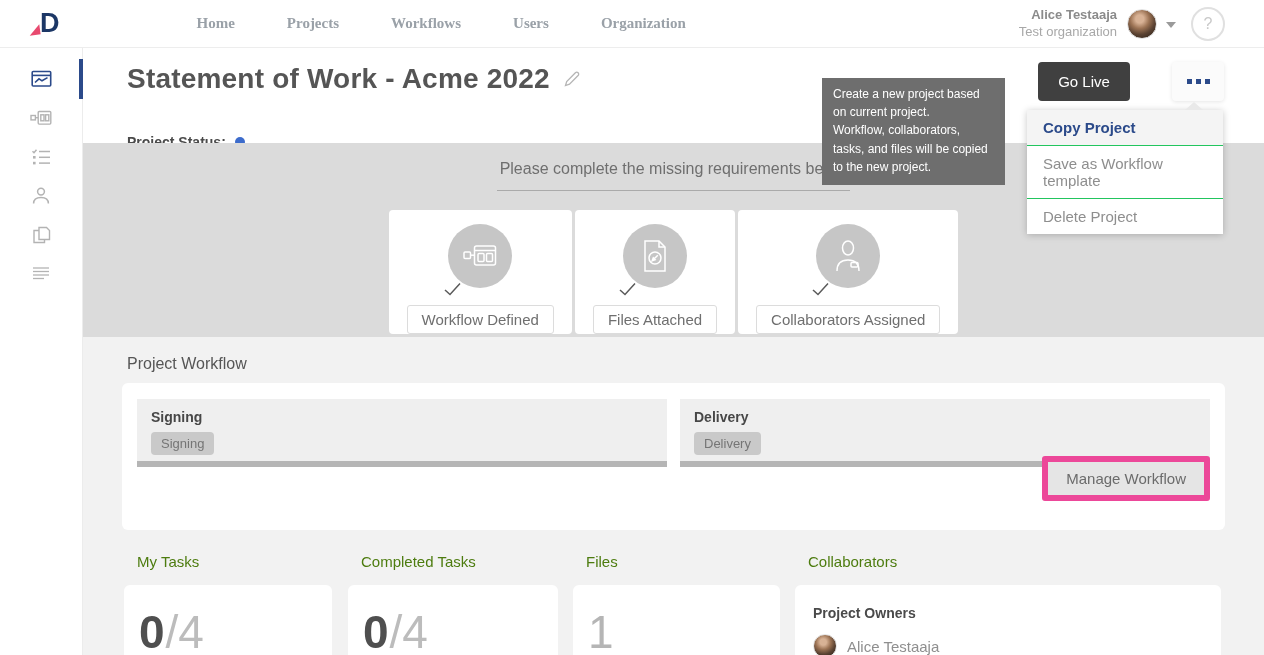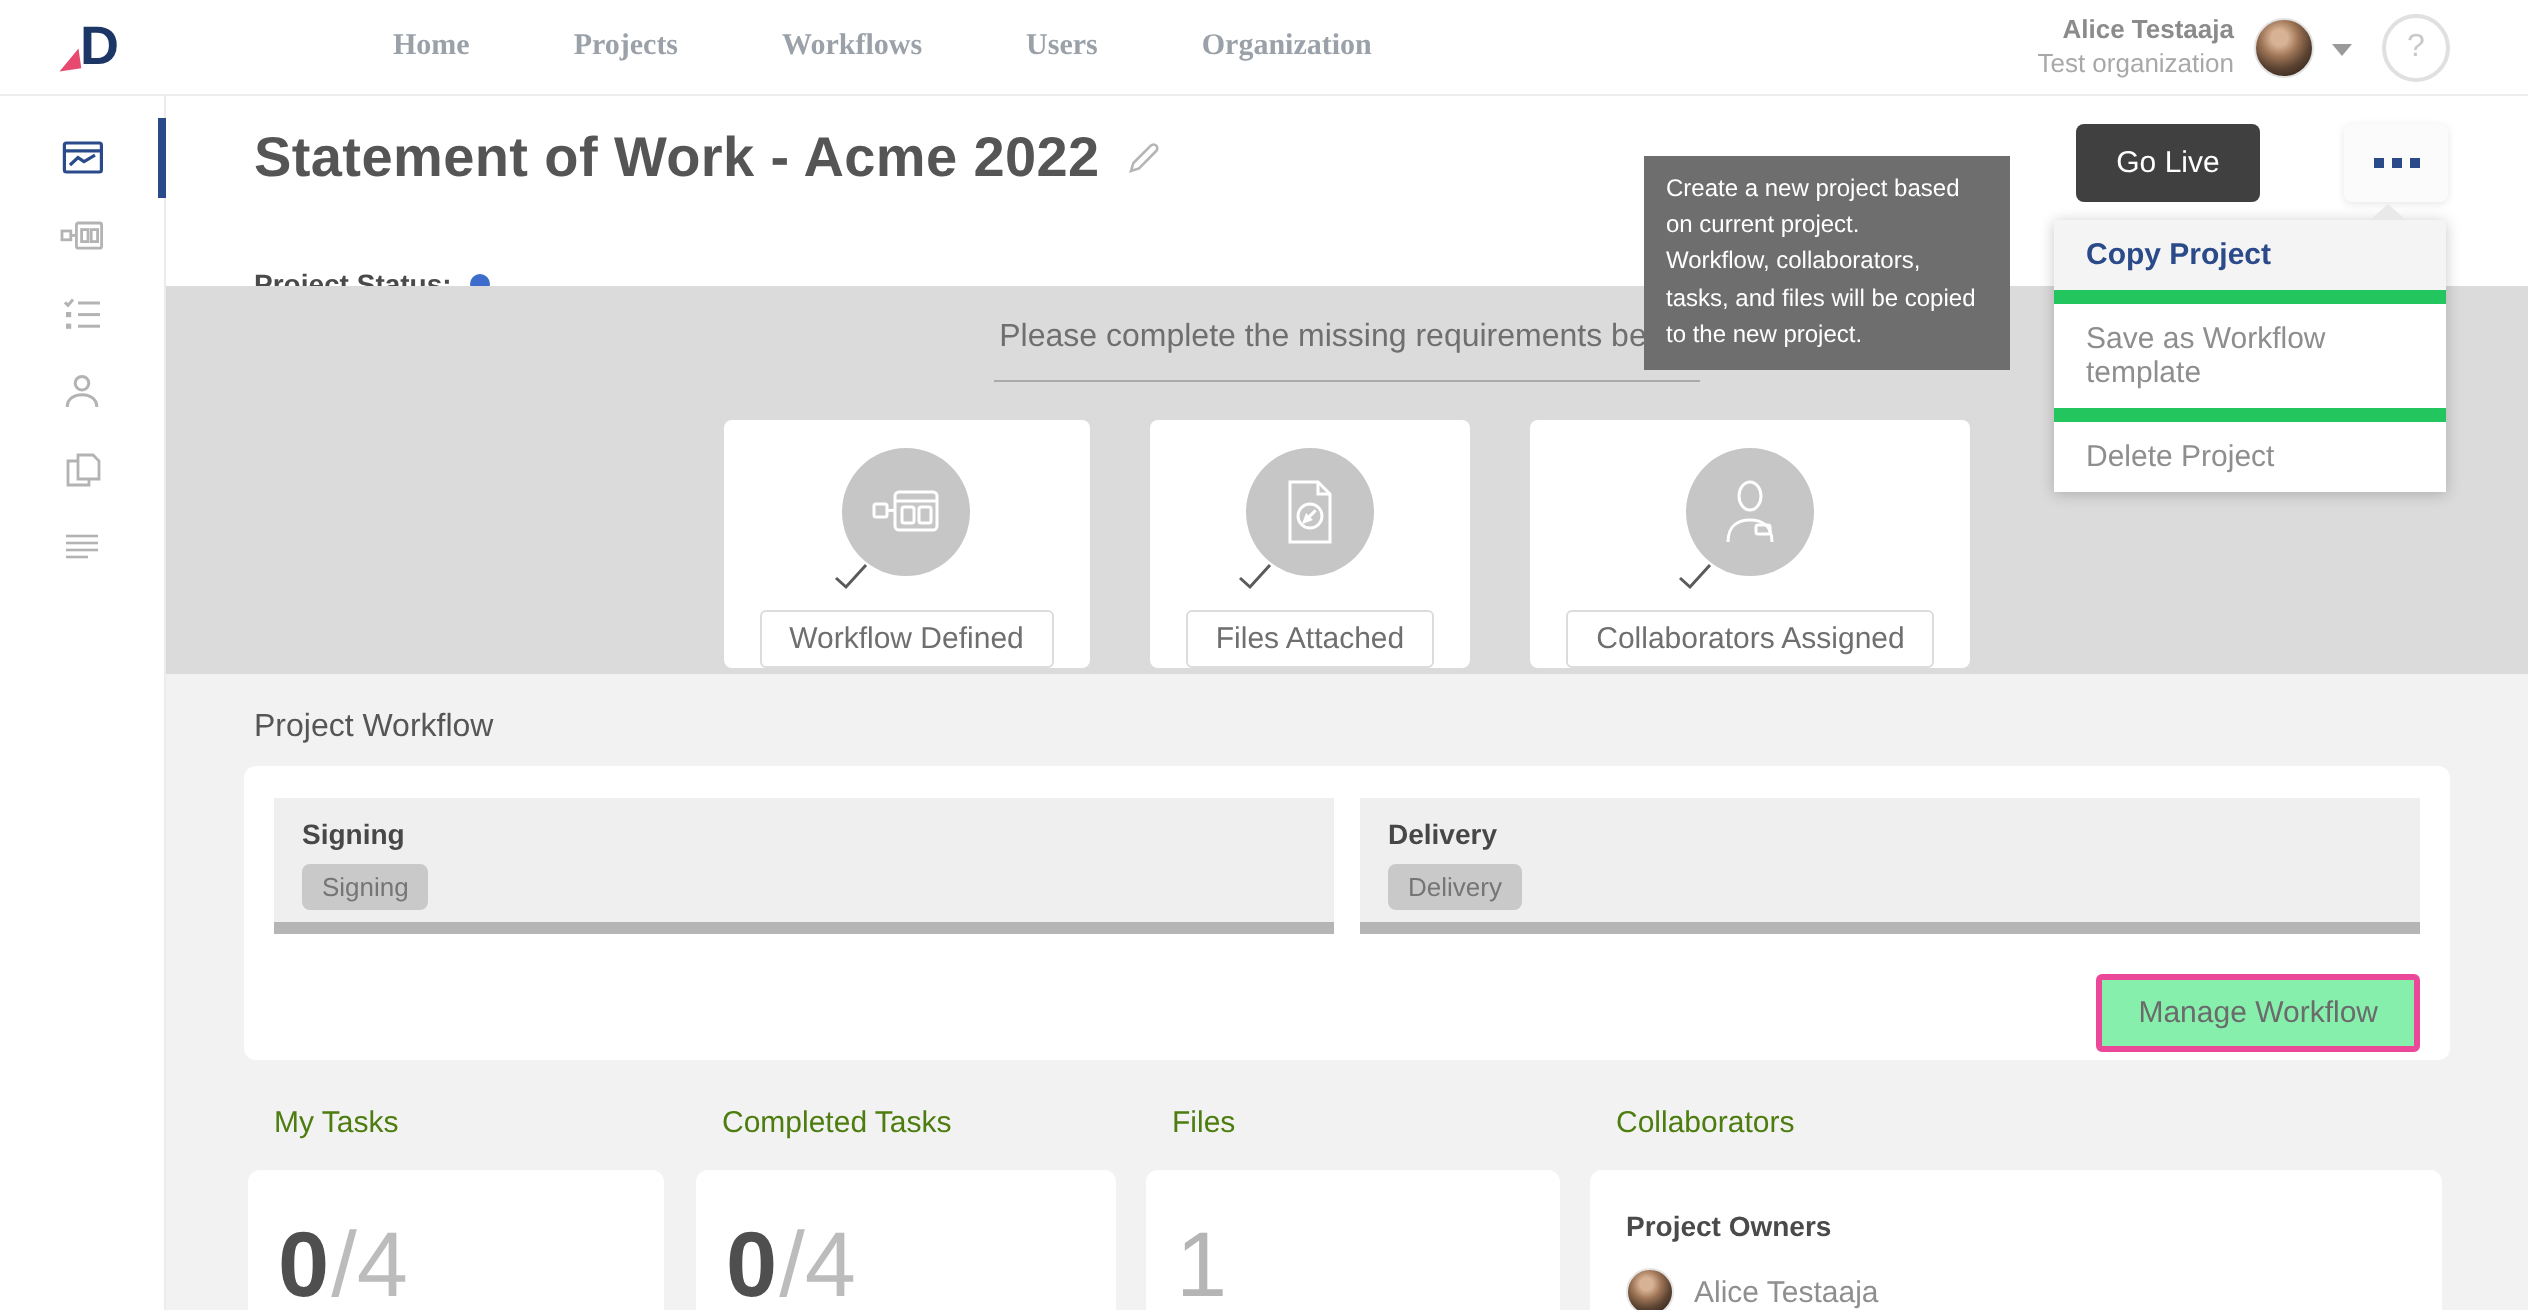--- a/index.html
+++ b/index.html
@@ -61,39 +61,39 @@
   .btn-more { position:absolute; top:14px; right:40px; width:52px; height:39px; background:#fbfbfb;
               border:none; border-radius:4px; box-shadow:0 1px 4px rgba(0,0,0,0.10); display:flex;
               align-items:center; justify-content:center; gap:4px; cursor:pointer; }
   .dotsq { width:5px; height:5px; background:#2b4a8a; }
 
   
   .banner { position:absolute; top:143px; left:83px; width:1181px; height:194px; background:#dbdbdb; }
   .banner-msg-wrap { text-align:center; padding-top:17px; }
   .banner-msg { display:inline-block; font-size:16px; color:#6f6f6f; padding:0 3px 12px;
                 border-bottom:1px solid #aaa; }
-  .req-cards { display:flex; justify-content:center; gap:30px; margin-top:19px; }
+  .req-cards { display:flex; justify-content:center; gap:3px; margin-top:19px; }
   .req-card { background:#fff; border-radius:4px; height:124px; display:flex; flex-direction:column;
               align-items:center; padding:14px 18px 0; }
   .req-circle { position:relative; width:64px; height:64px; background:#c6c6c6; border-radius:50%;
                 display:flex; align-items:center; justify-content:center; }
   .req-check { position:absolute; left:-5px; bottom:-13px; }
   .req-label { margin-top:17px; border:1px solid #dcdcdc; border-radius:3px; padding:5px 14px;
                font-size:15px; color:#6f6f6f; background:#fff; cursor:pointer; white-space:nowrap; }
 
   
   .wf-title { position:absolute; top:355px; left:127px; font-size:16px; color:#565656; }
   .wf-card { position:absolute; top:383px; left:122px; width:1103px; height:147px; background:#fff;
              border-radius:6px; padding:16px 15px; }
   .stages { display:flex; gap:13px; }
   .stage { flex:1; background:#efefef; border-bottom:6px solid #b5b5b5; height:68px; padding:10px 14px; }
   .stage-name { font-size:14px; font-weight:bold; color:#474747; }
   .stage-tag { display:inline-block; margin-top:7px; background:#c9c9c9; border-radius:4px;
                padding:4px 10px; font-size:13px; color:#757575; }
-  .manage-btn { position:absolute; right:15px; bottom:4px; background:#86efac; border:3px solid #ec4899;
+  .manage-btn { position:absolute; right:15px; bottom:29px; background:#e5e5e5; border:6px solid #ec4899;
                 border-radius:3px; padding:8px 18px; font-size:15px; color:#6b6b6b; cursor:pointer;
                 font-family:"Liberation Sans",sans-serif; }
 
   
   .stats-sec { position:absolute; top:530px; left:83px; width:1181px; height:125px; }
   .stat-col { position:absolute; top:0; }
   .stat-col.c1 { left:41px;  width:208px; }
   .stat-col.c2 { left:265px; width:210px; }
   .stat-col.c3 { left:490px; width:207px; }
   .stat-col.c4 { left:712px; width:426px; }
@@ -114,21 +114,21 @@
   
   .tooltip { position:absolute; left:822px; top:78px; width:183px; background:#6e6e6e; color:#fff;
              font-size:12px; line-height:1.52; padding:7px 11px 9px; z-index:30; }
 
   
   .menu { position:absolute; top:110px; right:41px; width:196px; background:#fff;
           box-shadow:0 1px 7px rgba(0,0,0,0.22); z-index:25; }
   .menu-caret { position:absolute; top:-8px; right:20px; width:0; height:0;
                 border-left:9px solid transparent; border-right:9px solid transparent;
                 border-bottom:8px solid #e9e9e9; }
-  .menu-item { padding:9px 16px; font-size:15px; color:#8e8e8e; border-bottom:7px solid #22c55e;
+  .menu-item { padding:9px 16px; font-size:15px; color:#8e8e8e; border-bottom:1px solid #22c55e;
                cursor:pointer; }
   .menu-item:last-child { border-bottom:none; }
   .menu-item.hl { background:#f4f4f4; color:#2b4a8a; font-weight:bold; }
 </style>
 </head>
 <body>
 
 <div class="topnav">
   <div class="logo">
     <span class="logo-tri"></span>

